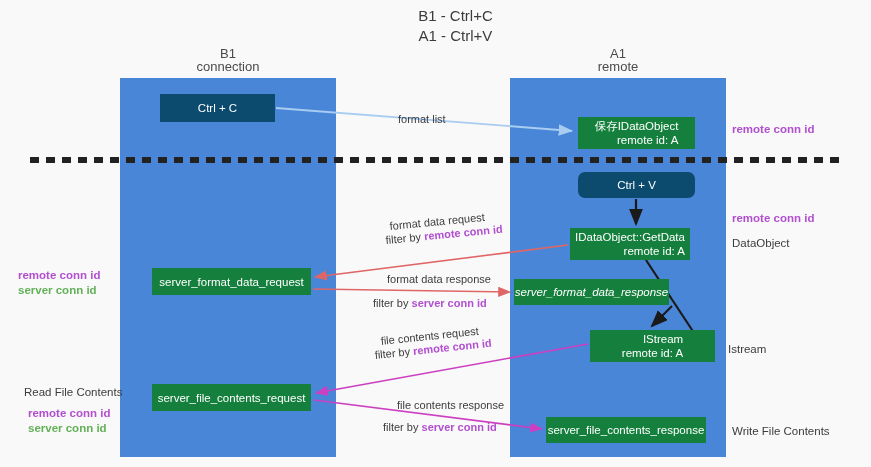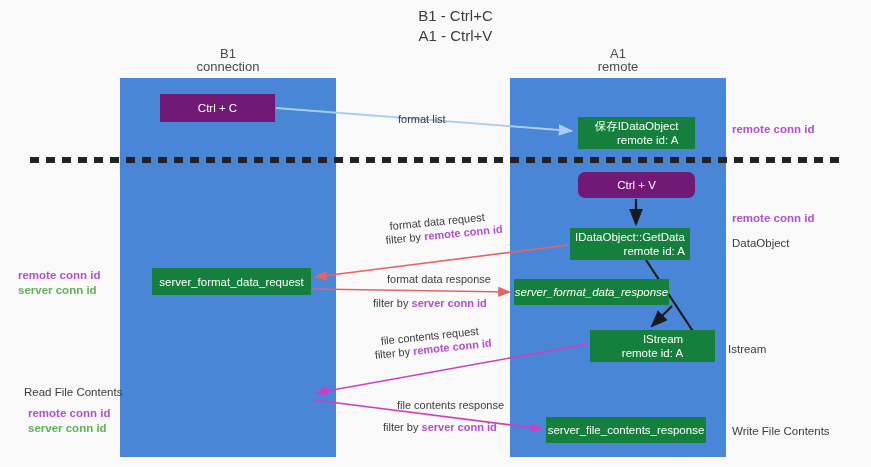--- a/index.html
+++ b/index.html
@@ -44,21 +44,21 @@
   }
 
   
   .node{
     box-sizing:border-box;
     display:flex;align-items:center;justify-content:center;
     text-align:center;color:#ffffff;font-size:11.5px;line-height:14px;
     white-space:pre-line;
     padding:2px 4px;
   }
-  .node.green{background:#701a75;}
+  .node.green{background:#0c4a6e;}
   .node.orange{background:#15803d;text-align:right;}
 
   #n-ctrlc{left:160px;top:94px;width:115px;height:28px;}
   #n-save{left:578px;top:117px;width:117px;height:32px;}
   #n-ctrlv{left:578px;top:172px;width:117px;height:26px;border-radius:7px;}
   #n-getdata{left:570px;top:228px;width:120px;height:32px;}
   #n-fmtreq{left:152px;top:268px;width:159px;height:27px;}
   #n-fmtresp{left:514px;top:279px;width:155px;height:26px;font-style:italic;}
   #n-istream{left:590px;top:330px;width:125px;height:32px;}
   #n-filereq{left:152px;top:384px;width:159px;height:27px;}
@@ -152,20 +152,21 @@
   <div class="abs node green" id="n-ctrlc">Ctrl + C</div>
   <div class="abs node orange" id="n-save">保存IDataObject
 remote id: A</div>
   <div class="abs node green" id="n-ctrlv">Ctrl + V</div>
   <div class="abs node orange" id="n-getdata">IDataObject::GetData
 remote id: A</div>
   <div class="abs node orange" id="n-fmtreq">server_format_data_request</div>
   <div class="abs node orange" id="n-fmtresp">server_format_data_response</div>
   <div class="abs node orange" id="n-istream">IStream
 remote id: A</div>
+  <div class="abs node orange" id="n-filereq">server_file_contents_request</div>
   <div class="abs node orange" id="n-fileresp">server_file_contents_response</div>
 
   <div class="abs side pur" id="s-remote1">remote conn id</div>
   <div class="abs side pur" id="s-remote2">remote conn id</div>
   <div class="abs side blk" id="s-dataobject">DataObject</div>
   <div class="abs side blk" id="s-istream">Istream</div>
   <div class="abs side blk" id="s-write">Write File Contents</div>
 
   <div class="abs side" id="s-left-mid">
     <div class="pur">remote conn id</div>

